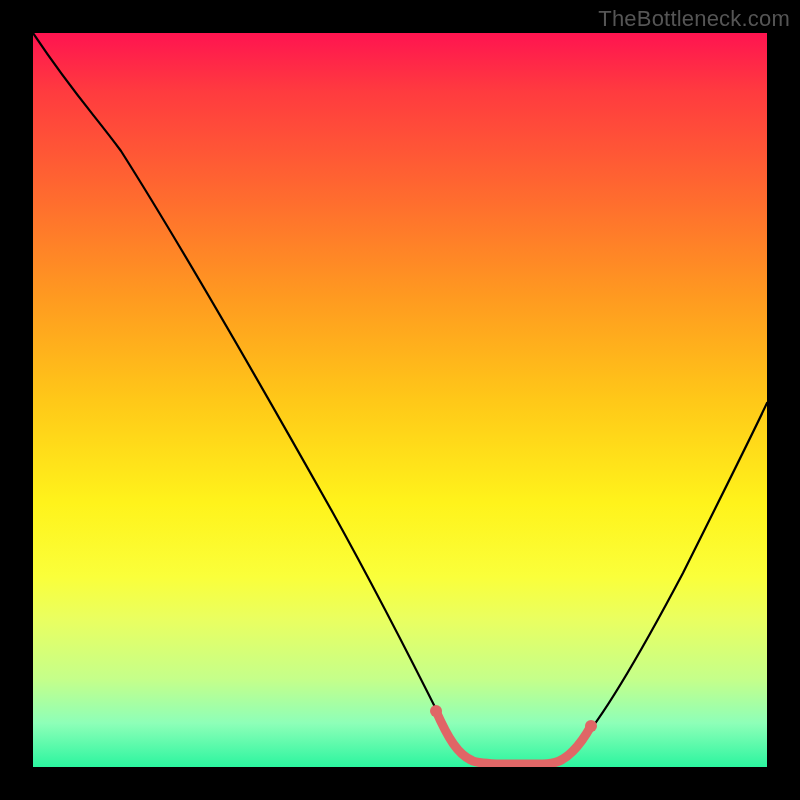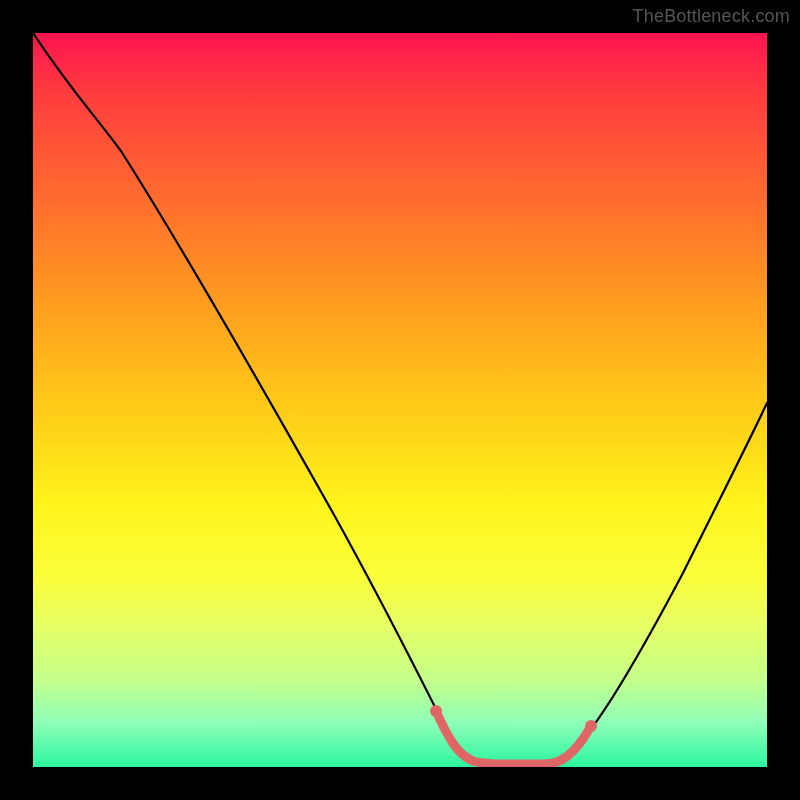--- a/index.html
+++ b/index.html
@@ -9,21 +9,21 @@
     background: #000;
     position: relative;
     font-family: Arial, sans-serif;
     overflow: hidden;
   }
   .watermark {
     position: absolute;
     top: 6px;
     right: 10px;
     color: #555;
-    font-size: 18px;
+    font-size: 22px;
     font-weight: normal;
     z-index: 10;
     letter-spacing: 0.2px;
   }
   .plot-area {
     position: absolute;
     left: 33px;
     top: 33px;
     width: 734px;
     height: 734px;

